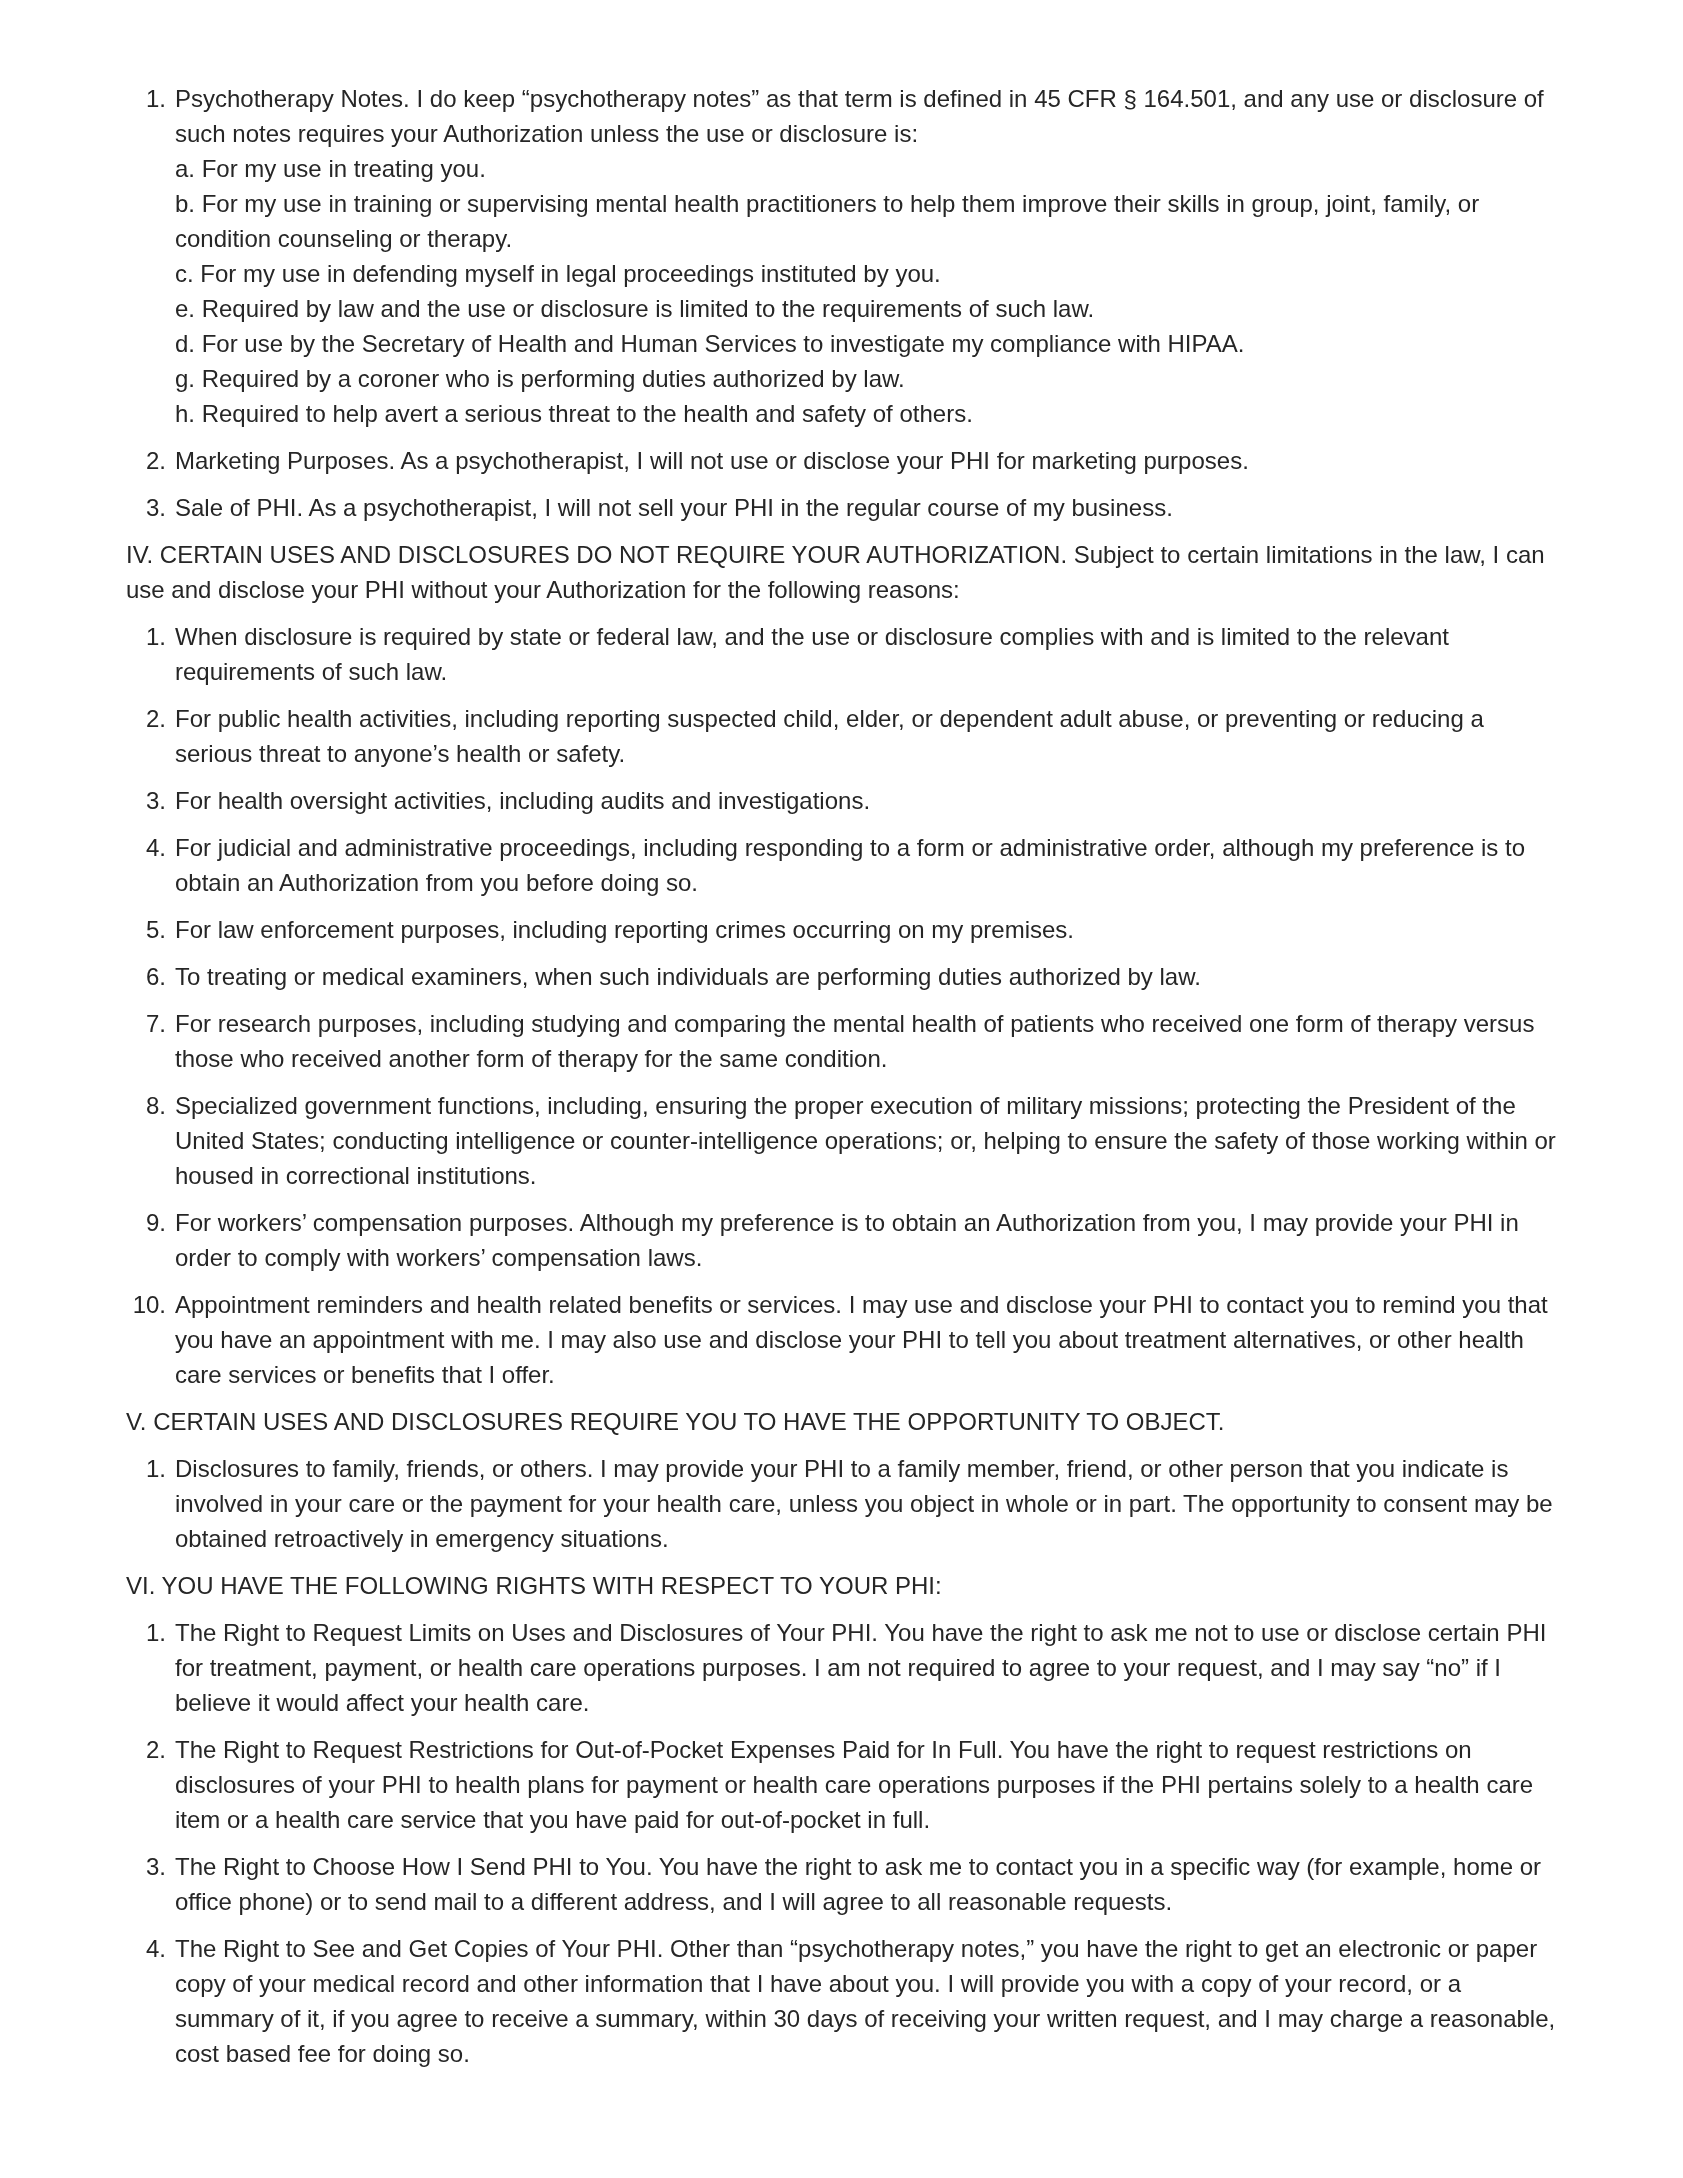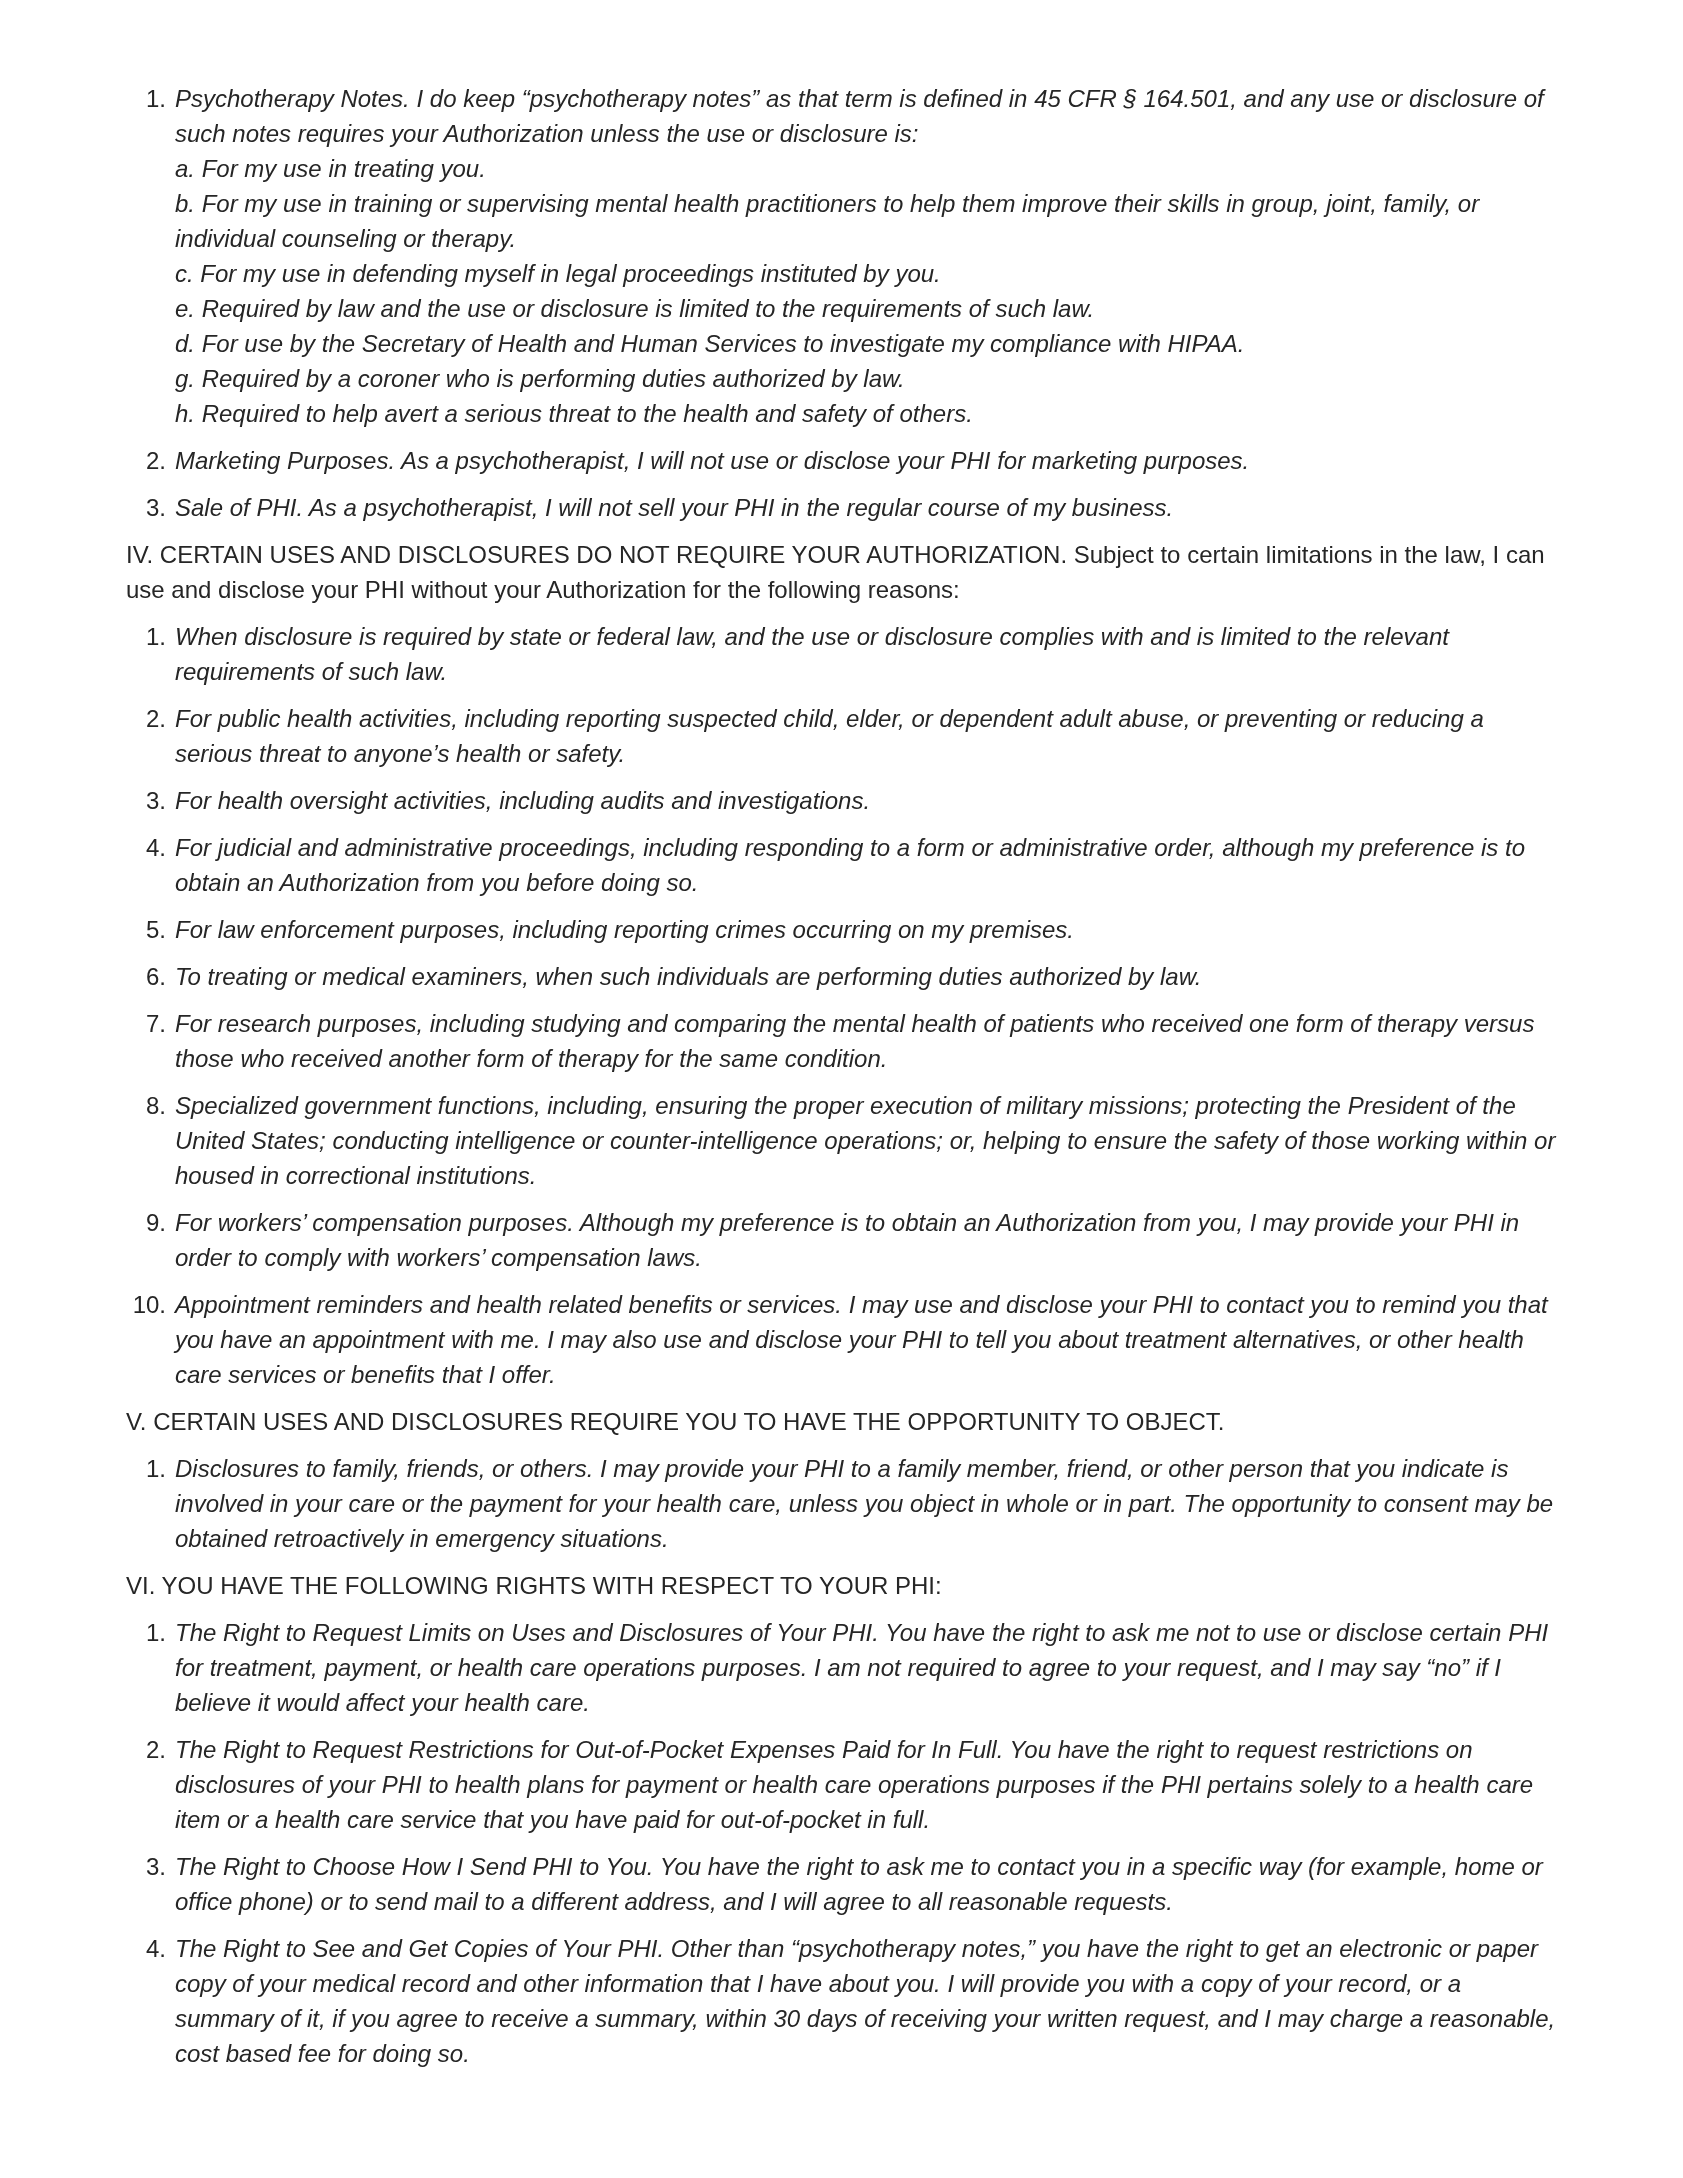--- a/index.html
+++ b/index.html
@@ -31,37 +31,36 @@
   .num {
     flex: 0 0 auto;
     min-width: 49px;
     text-align: right;
     padding-right: 9px;
     box-sizing: border-box;
     white-space: nowrap;
   }
   .txt {
     flex: 1 1 auto;
-    font-style: italic;
   }
   .sub {
     
   }
 </style>
 </head>
 <body>
 
 <div class="page">
 
   <div class="li">
     <span class="num">1.</span>
     <div class="txt">
       <div>Psychotherapy Notes. I do keep “psychotherapy notes” as that term is defined in 45 CFR § 164.501, and any use or disclosure of such notes requires your Authorization unless the use or disclosure is:</div>
       <div class="sub">a. For my use in treating you.</div>
-      <div class="sub">b. For my use in training or supervising mental health practitioners to help them improve their skills in group, joint, family, or individual counseling or therapy.</div>
+      <div class="sub">b. For my use in training or supervising mental health practitioners to help them improve their skills in group, joint, family, or condition counseling or therapy.</div>
       <div class="sub">c. For my use in defending myself in legal proceedings instituted by you.</div>
       <div class="sub">e. Required by law and the use or disclosure is limited to the requirements of such law.</div>
       <div class="sub">d. For use by the Secretary of Health and Human Services to investigate my compliance with HIPAA.</div>
       <div class="sub">g. Required by a coroner who is performing duties authorized by law.</div>
       <div class="sub">h. Required to help avert a serious threat to the health and safety of others.</div>
     </div>
   </div>
   <div class="li">
     <span class="num">2.</span>
     <div class="txt">Marketing Purposes. As a psychotherapist, I will not use or disclose your PHI for marketing purposes.</div>

